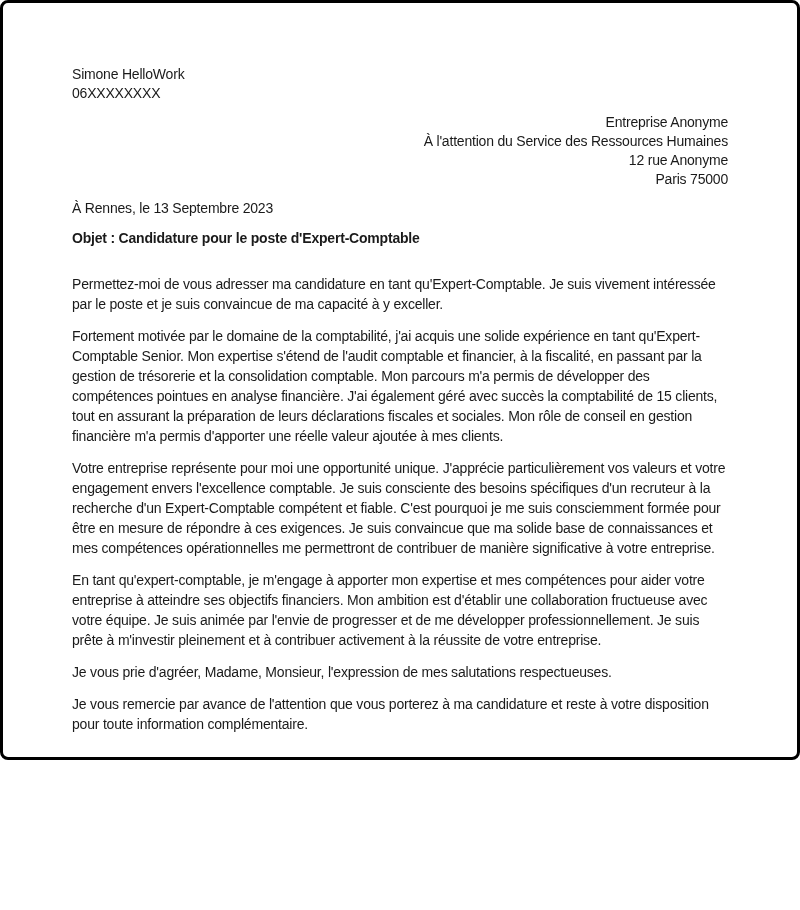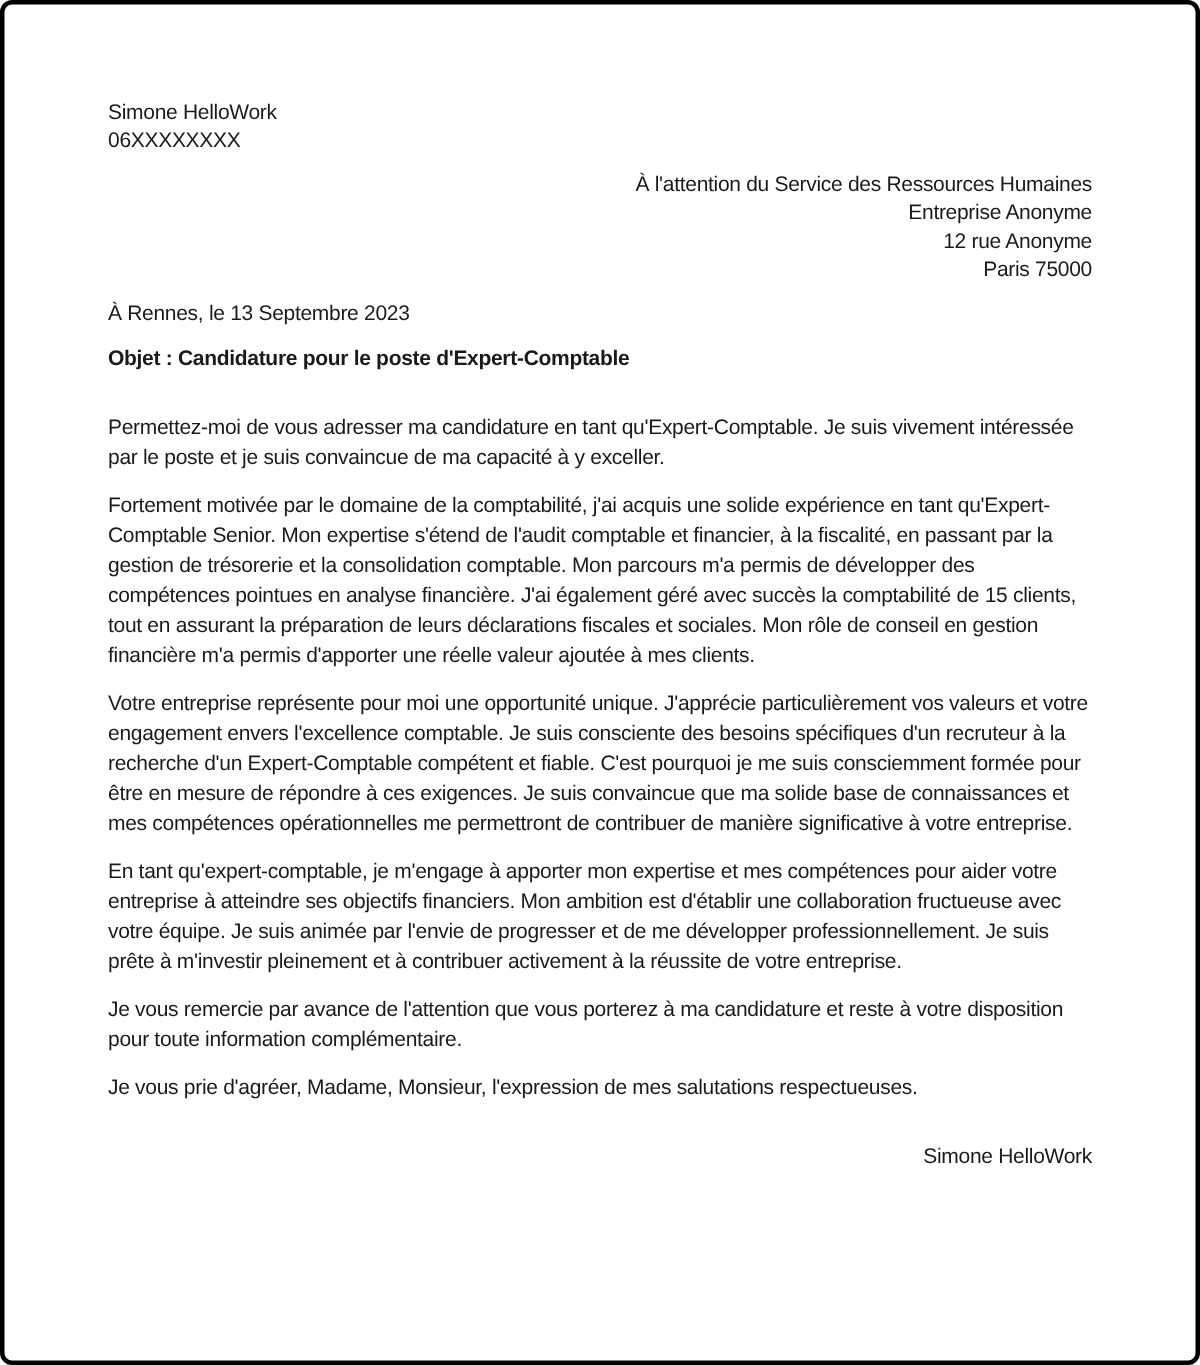--- a/index.html
+++ b/index.html
@@ -2,21 +2,21 @@
 <html><head>
 <meta charset="utf-8">
 <style>
   html, body {
     margin: 0;
     padding: 0;
     background: #ffffff;
   }
   .page {
     width: 800px;
-    height: 910px;
+    height: 760px;
     box-sizing: border-box;
     background: #ffffff;
     border: 3px solid #000000;
     border-radius: 8px;
     padding: 62px 69px 0 69px;
     font-family: "Liberation Sans", "DejaVu Sans", sans-serif;
     font-size: 14px;
     color: #1a1a1a;
     letter-spacing: -0.2px;
     overflow: hidden;
@@ -57,34 +57,34 @@
 <body>
 
 <div class="page">
 
   <div class="sender-block">
     <div>Simone HelloWork</div>
     <div>06XXXXXXXX</div>
   </div>
 
   <div class="recipient-block">
+    <div>Entreprise Anonyme</div>
     <div>À l'attention du Service des Ressources Humaines</div>
-    <div>Entreprise Anonyme</div>
     <div>12 rue Anonyme</div>
     <div>Paris 75000</div>
   </div>
 
   <div class="date-line">À Rennes, le 13 Septembre 2023</div>
 
   <div class="subject-line">Objet : Candidature pour le poste d'Expert-Comptable</div>
 
   <div class="letter-body">
     <p class="first">Permettez-moi de vous adresser ma candidature en tant qu'Expert-Comptable. Je suis vivement intéressée par le poste et je suis convaincue de ma capacité à y exceller.</p>
     <p>Fortement motivée par le domaine de la comptabilité, j'ai acquis une solide expérience en tant qu'Expert-Comptable Senior. Mon expertise s'étend de l'audit comptable et financier, à la fiscalité, en passant par la gestion de trésorerie et la consolidation comptable. Mon parcours m'a permis de développer des compétences pointues en analyse financière. J'ai également géré avec succès la comptabilité de 15 clients, tout en assurant la préparation de leurs déclarations fiscales et sociales. Mon rôle de conseil en gestion financière m'a permis d'apporter une réelle valeur ajoutée à mes clients.</p>
     <p>Votre entreprise représente pour moi une opportunité unique. J'apprécie particulièrement vos valeurs et votre engagement envers l'excellence comptable. Je suis consciente des besoins spécifiques d'un recruteur à la recherche d'un Expert-Comptable compétent et fiable. C'est pourquoi je me suis consciemment formée pour être en mesure de répondre à ces exigences. Je suis convaincue que ma solide base de connaissances et mes compétences opérationnelles me permettront de contribuer de manière significative à votre entreprise.</p>
     <p>En tant qu'expert-comptable, je m'engage à apporter mon expertise et mes compétences pour aider votre entreprise à atteindre ses objectifs financiers. Mon ambition est d'établir une collaboration fructueuse avec votre équipe. Je suis animée par l'envie de progresser et de me développer professionnellement. Je suis prête à m'investir pleinement et à contribuer activement à la réussite de votre entreprise.</p>
+    <p>Je vous prie d'agréer, Madame, Monsieur, l'expression de mes salutations respectueuses.</p>
     <p>Je vous remercie par avance de l'attention que vous porterez à ma candidature et reste à votre disposition pour toute information complémentaire.</p>
-    <p>Je vous prie d'agréer, Madame, Monsieur, l'expression de mes salutations respectueuses.</p>
   </div>
 
   <div class="signature">Simone HelloWork</div>
 
 </div>
 
 </body></html>

